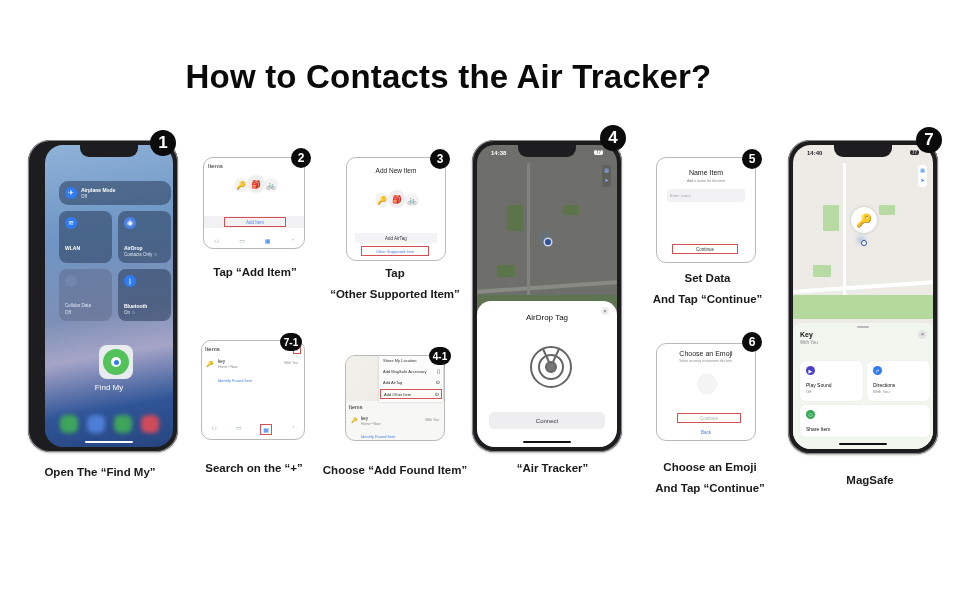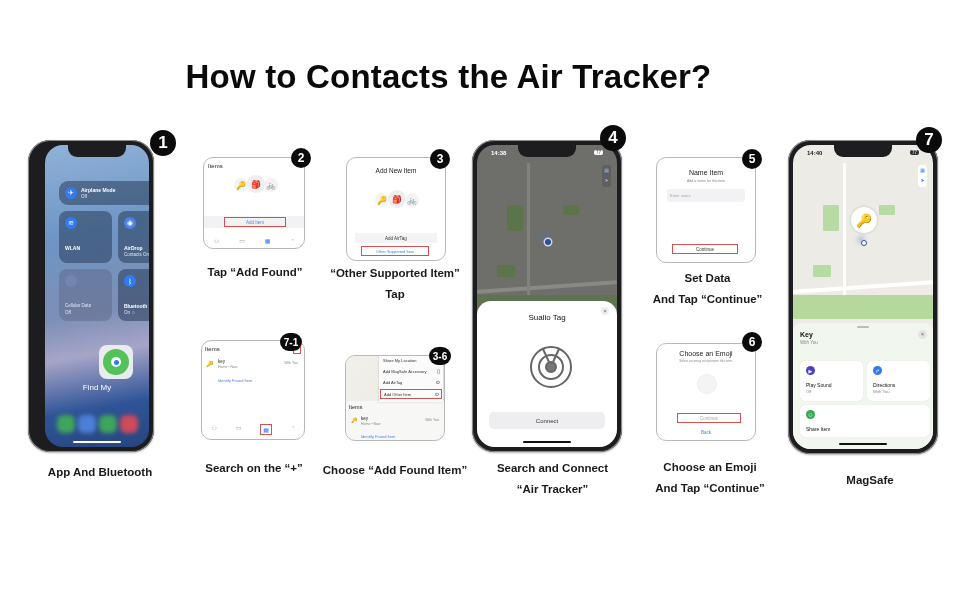--- a/index.html
+++ b/index.html
@@ -49,21 +49,21 @@
   .action-card { position: absolute; background: #fff; border-radius: 5px; box-shadow: 0 0 1px rgba(0,0,0,0.15); }
   .action-icon { position: absolute; left: 6px; top: 5px; width: 9px; height: 9px; border-radius: 50%; color: #fff; font-size: 5px; display: flex; align-items: center; justify-content: center; }
   .action-label { position: absolute; left: 6px; font-size: 5px; color: #111; }
   .action-sub { position: absolute; left: 6px; font-size: 4.2px; color: #888; }
 </style>
 </head>
 <body>
 
 <div class="title">How to Contacts the Air Tracker?</div>
 
-<div class="phone" style="left:28px; top:140px; width:126px; height:312px;padding-left:17px;">
+<div class="phone" style="left:28px; top:140px; width:150px; height:312px;padding-left:17px;">
   <div class="screen cc-bg">
     <div class="notch"></div>
     <div class="cc-tile" style="left:14px; top:36px; width:112px; height:24px; border-radius:9px;">
       <div class="cc-icon" style="left:6px; top:6px;">✈</div>
       <div class="cc-label" style="left:22px; top:6px;">Airplane Mode</div>
       <div class="cc-sub" style="left:22px; top:13px;">Off</div>
     </div>
     <div class="cc-tile" style="left:14px; top:66px; width:53px; height:52px;">
       <div class="cc-icon" style="left:6px; top:6px;">≋</div>
       <div class="cc-label" style="left:6px; top:34px;">WLAN</div>
@@ -95,42 +95,42 @@
       <span style="background:#3fa45c;"></span>
         <span style="background:#4d7fd6;"></span>
         <span style="background:#3fa45c;"></span>
         <span style="background:#d04a5a;"></span>
     </div>
     <div class="homebar" style="background:#fff;"></div>
   </div>
 </div>
 <div class="badge" style="left:150px; top:130px;">1</div>
 <div class="caption" style="left:20px; top:462px; width:160px;">
-  <div>App And Bluetooth</div>
+  <div>Open The “Find My”</div>
 </div>
 
 <div class="card" style="left:203px; top:157px; width:102px; height:92px;">
   <div style="position:absolute; left:4px; top:5px; font-size:6px; color:#222;">Items</div>
   <div class="obj" style="left:30px; top:20px;">🔑</div>
   <div class="obj mid" style="left:43px; top:17px;">🎒</div>
   <div class="obj" style="left:60px; top:20px;">🚲</div>
   <div style="position:absolute; left:0; right:0; top:58px; height:12px; background:#f2f2f4;"></div>
   <div class="red-box" style="left:20px; top:59px; width:62px; height:10px; display:flex; align-items:center; justify-content:center;">
     <span style="font-size:4.5px; color:#4d82e8;">Add Item</span>
   </div>
   <div class="tabbar">
     <span>⚇</span>
     <span>▭</span>
     <span class="active">▦</span>
     <span>◔</span>
   </div>
 </div>
 <div class="badge sm" style="left:291px; top:148px;">2</div>
 <div class="caption" style="left:195px; top:262px; width:120px;">
-  <div>Tap “Add Found”</div>
+  <div>Tap “Add Item”</div>
 </div>
 
 <div class="card" style="left:201px; top:340px; width:104px; height:100px;">
   <div style="position:absolute; left:3px; top:5px; font-size:6px; color:#222;">Items</div>
   <div style="position:absolute; right:3px; top:5px; width:8px; height:8px; border:1px solid #d45151; font-size:7px; line-height:6px; text-align:center; color:#888;">
     <span>+</span>
   </div>
   <div style="position:absolute; left:4px; top:19px; font-size:6px;">🔑</div>
   <div style="position:absolute; left:16px; top:18px; font-size:4.5px; color:#222;">key</div>
   <div class="tiny" style="position:absolute; left:16px; top:24px; font-size:3.5px;">Home • Now</div>
@@ -155,22 +155,22 @@
   <div class="obj" style="left:58px; top:35px;">🚲</div>
   <div style="position:absolute; left:8px; right:8px; top:75px; height:10px; background:#f4f4f6; display:flex; align-items:center; justify-content:center;">
     <span style="font-size:4.5px; color:#333;">Add AirTag</span>
   </div>
   <div class="red-box" style="left:14px; top:88px; width:68px; height:10px; display:flex; align-items:center; justify-content:center;">
     <span style="font-size:4px; color:#4d82e8;">Other Supported Item</span>
   </div>
 </div>
 <div class="badge sm" style="left:430px; top:149px;">3</div>
 <div class="caption" style="left:320px; top:263px; width:150px;">
+  <div>Tap</div>
   <div>“Other Supported Item”</div>
-  <div>Tap</div>
 </div>
 
 <div class="card" style="left:345px; top:355px; width:100px; height:86px; background:#f7f7f5;">
   <div style="position:absolute; left:0; top:0; width:100%; height:45px; background:linear-gradient(120deg,#f1f0ea,#e9e8e1);"></div>
   <div style="position:absolute; left:33px; top:0; width:64px; height:46px; background:#fbfbfb; box-shadow:0 0 2px rgba(0,0,0,0.2);">
     <div style="position:absolute; left:4px; top:2px; font-size:4px; color:#333;">Share My Location</div>
     <div style="position:absolute; left:4px; top:13px; font-size:4px; color:#333;">Add MagSafe Accessory</div>
     <div style="position:absolute; right:3px; top:12px; font-size:5px;">▯</div>
     <div style="position:absolute; left:4px; top:24px; font-size:4px; color:#333;">Add AirTag</div>
     <div style="position:absolute; right:3px; top:23px; font-size:5px;">⊙</div>
@@ -179,58 +179,57 @@
       <span style="position:absolute; right:2px; top:1px; font-size:5px;">⊙</span>
     </div>
   </div>
   <div style="position:absolute; left:3px; top:48px; font-size:5.5px; color:#222;">Items</div>
   <div style="position:absolute; left:5px; top:61px; font-size:5px;">🔑</div>
   <div style="position:absolute; left:15px; top:60px; font-size:4.5px; color:#222;">key</div>
   <div class="tiny" style="position:absolute; left:15px; top:66px; font-size:3.5px;">Home • Now</div>
   <div class="tiny" style="position:absolute; right:5px; top:62px; font-size:3.5px;">With You</div>
   <div style="position:absolute; left:15px; top:78px; font-size:4px; color:#4d82e8;">Identify Found Item</div>
 </div>
-<div class="badge wide" style="left:429px; top:347px;">3-6</div>
+<div class="badge wide" style="left:429px; top:347px;">4-1</div>
 <div class="caption" style="left:315px; top:460px; width:160px;">
   <div>Choose “Add Found Item”</div>
 </div>
 
 <div class="phone" style="left:472px; top:140px; width:150px; height:312px;">
   <div class="screen map-dark">
     <div class="notch"></div>
     <div style="position:absolute; left:14px; top:5px; font-size:6px; color:#fff; font-weight:bold;">14:38</div>
     <div style="position:absolute; right:14px; top:5px; font-size:4.5px; background:#fff; color:#333; padding:0 2px; border-radius:2px;"><span>77</span></div>
     <div class="block" style="left:30px; top:60px; width:16px; height:26px; background:#5b7449;"></div>
     <div class="block" style="left:86px; top:60px; width:16px; height:10px; background:#5b7449;"></div>
     <div class="block" style="left:20px; top:120px; width:18px; height:12px; background:#5b7449;"></div>
     <div class="block" style="left:0; top:140px; width:100%; height:4px; background:#8a8a84; transform:rotate(-4deg);"></div>
     <div class="block" style="left:50px; top:18px; width:3px; height:140px; background:#83837d;"></div>
     <div class="block" style="left:0; top:150px; width:100%; height:12px; background:#5e7450;"></div>
     <div style="position:absolute; right:6px; top:20px; width:9px; height:22px; background:#5f5f5b; border-radius:3px; font-size:5px; color:#8fb0ff; text-align:center; line-height:10px;">▦<br>➤</div>
     <div style="position:absolute; left:68px; top:94px; width:6px; height:6px; border-radius:50%; background:#2d4f9b; box-shadow:0 0 0 1.5px #cfd6e6, -3px -4px 6px rgba(60,120,220,0.6);"></div>
     <div class="sheet" style="height:146px;">
-      <div style="position:absolute; left:0; right:0; top:12px; text-align:center; font-size:8px; color:#111;">Sualio Tag</div>
+      <div style="position:absolute; left:0; right:0; top:12px; text-align:center; font-size:8px; color:#111;">AirDrop Tag</div>
       <div style="position:absolute; right:8px; top:6px; width:8px; height:8px; border-radius:50%; background:#eee; font-size:6px; line-height:8px; text-align:center; color:#666;"><span>×</span></div>
       <svg style="position:absolute; left:52px; top:44px;" width="44" height="44" viewBox="0 0 44 44">
         <circle cx="22" cy="22" r="20" fill="none" stroke="#666" stroke-width="2"></circle>
         <circle cx="22" cy="22" r="12" fill="none" stroke="#666" stroke-width="2"></circle>
         <circle cx="22" cy="22" r="5" fill="#777" stroke="#666" stroke-width="2"></circle>
         <line x1="14" y1="4" x2="20" y2="17" stroke="#666" stroke-width="2"></line>
         <line x1="30" y1="4" x2="24" y2="17" stroke="#666" stroke-width="2"></line>
       </svg>
       <div class="btn-grey" style="left:12px; right:12px; top:111px; height:17px;">
           <span>Connect</span>
         </div>
     </div>
     <div class="homebar" style="background:#111;"></div>
   </div>
 </div>
 <div class="badge" style="left:600px; top:125px;">4</div>
 <div class="caption" style="left:480px; top:458px; width:145px;">
-  <div>Search and Connect</div>
   <div>“Air Tracker”</div>
 </div>
 
 <div class="card" style="left:656px; top:157px; width:100px; height:106px;">
   <div style="position:absolute; left:0; right:0; top:11px; text-align:center; font-size:7px; color:#222;">Name Item</div>
   <div style="position:absolute; left:0; right:0; top:21px; text-align:center; font-size:3.5px; color:#888;">Add a name for this item</div>
   <div style="position:absolute; left:10px; right:10px; top:31px; height:13px; background:#f2f2f4; border-radius:3px;">
     <span style="position:absolute; left:3px; top:4px; font-size:4px; color:#aaa;">Enter name</span>
   </div>
   <div class="red-box" style="left:15px; top:86px; width:66px; height:10px; display:flex; align-items:center; justify-content:center;">

